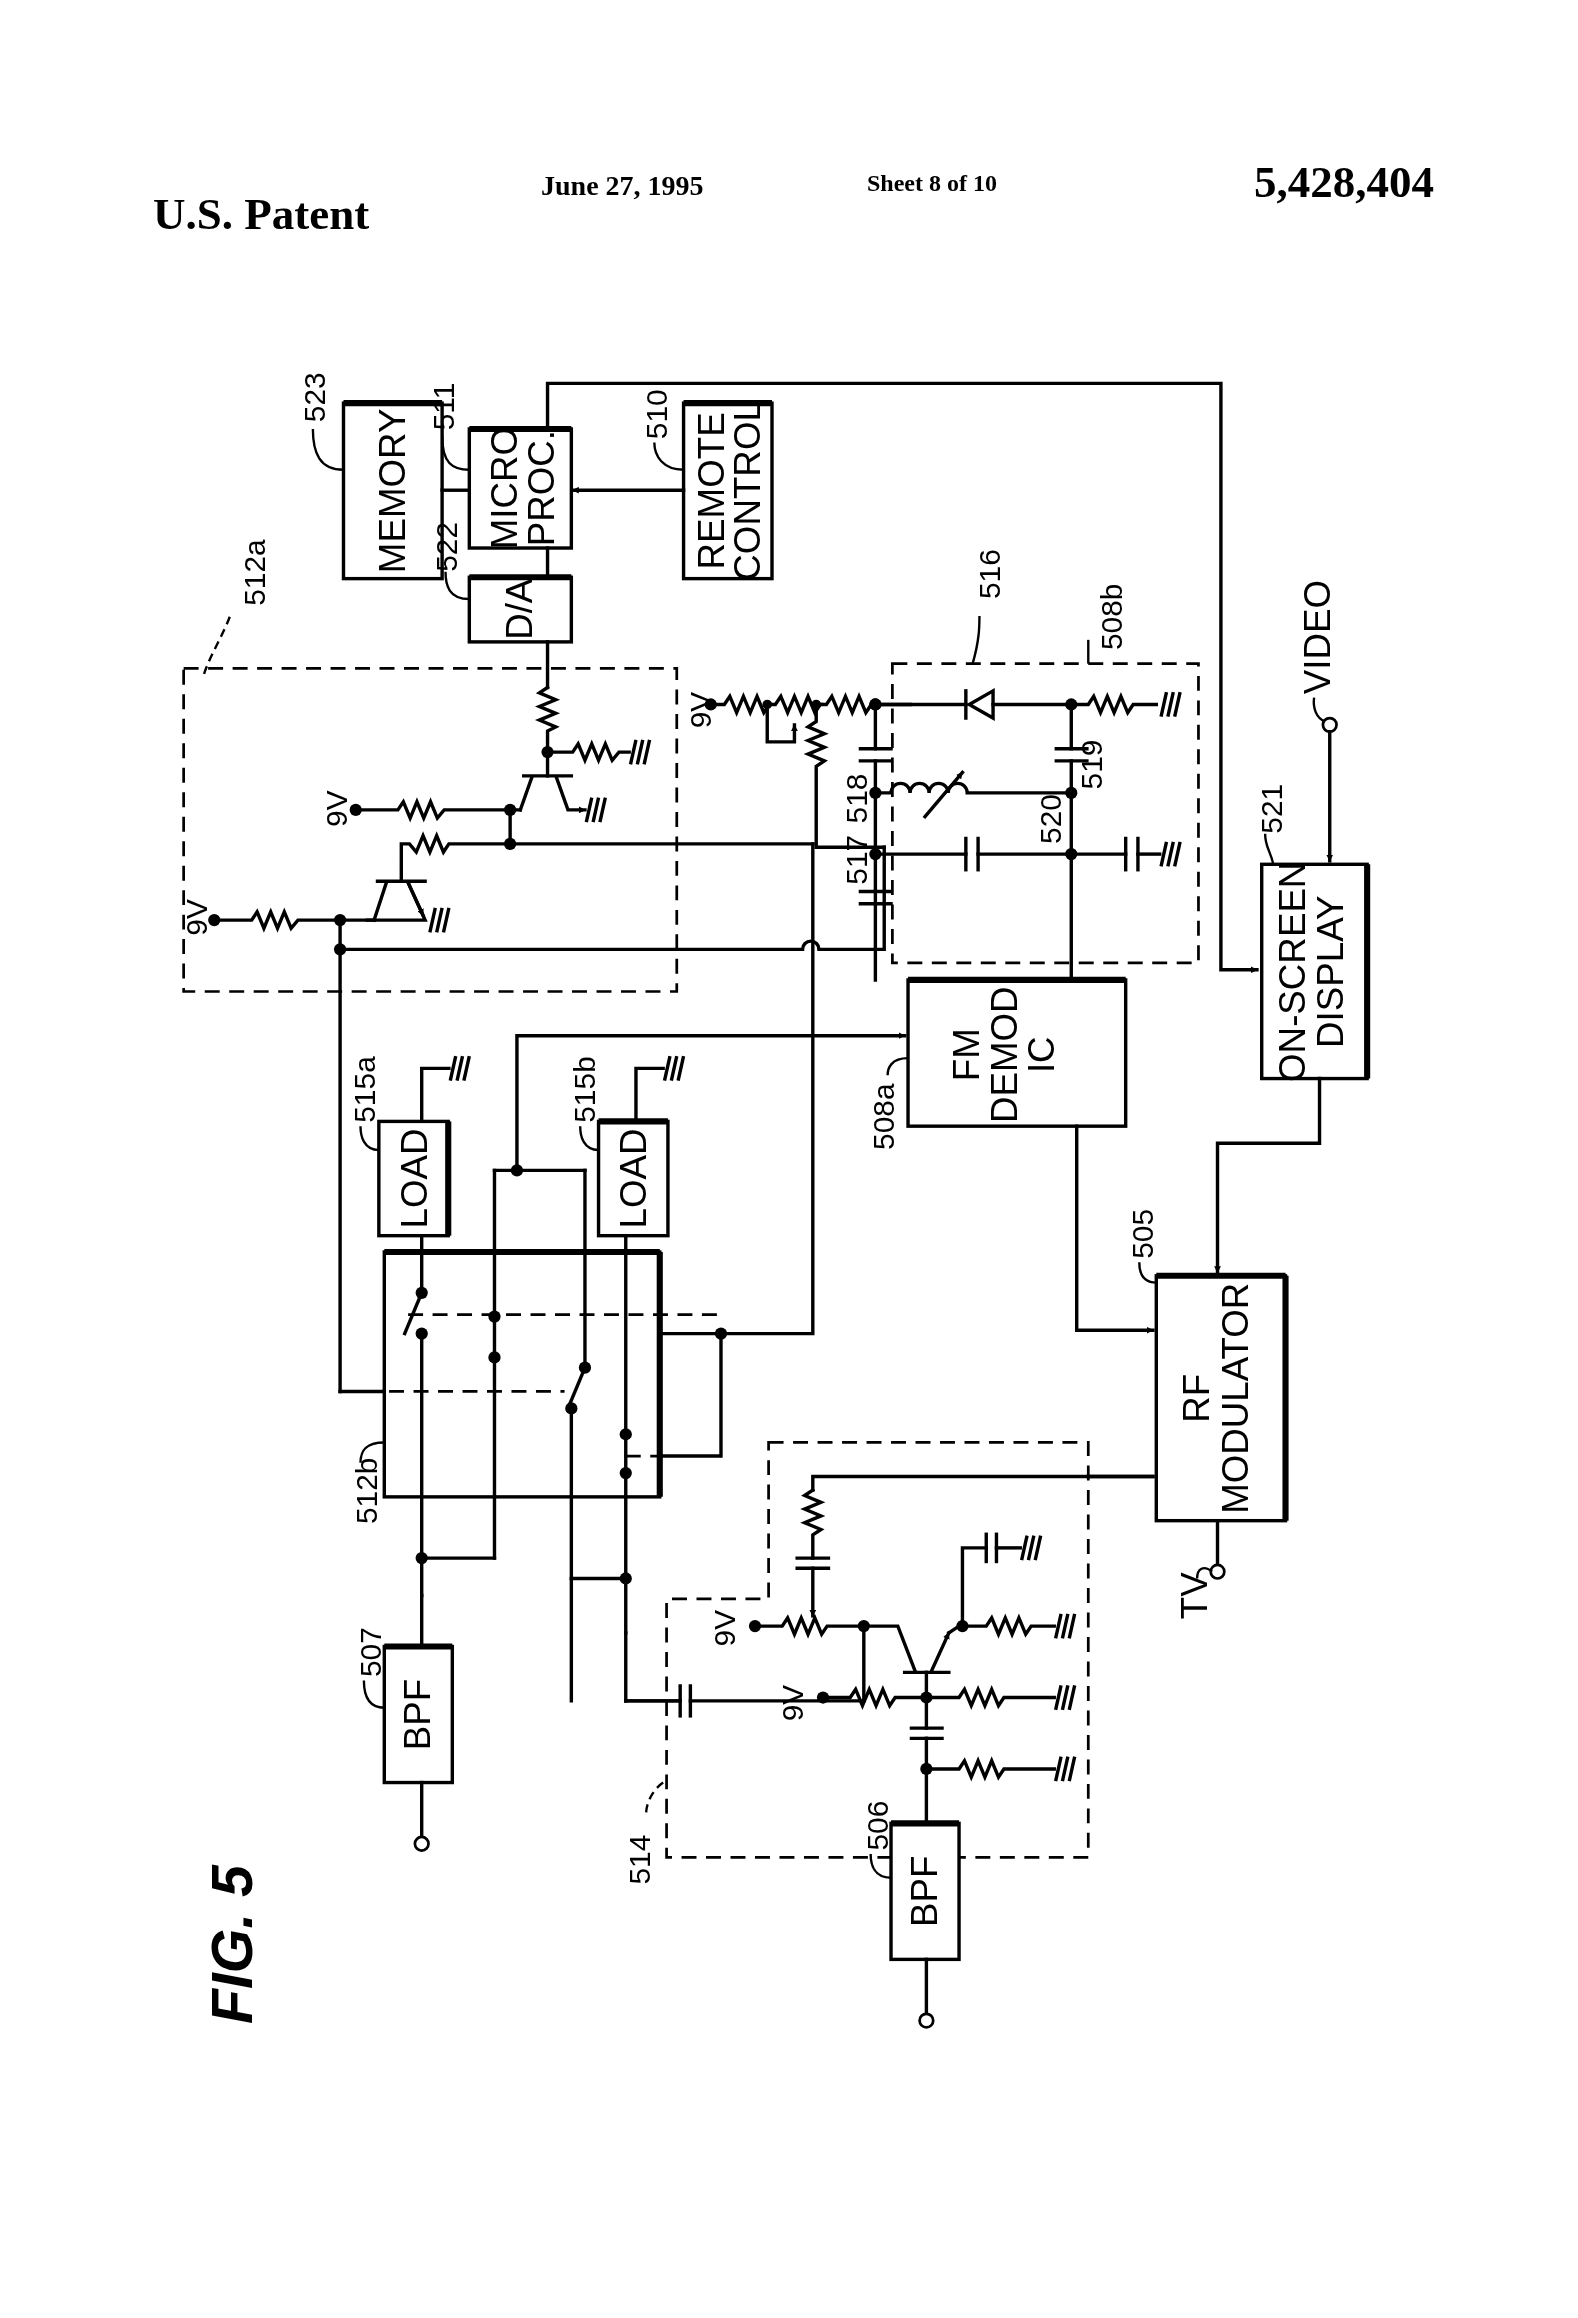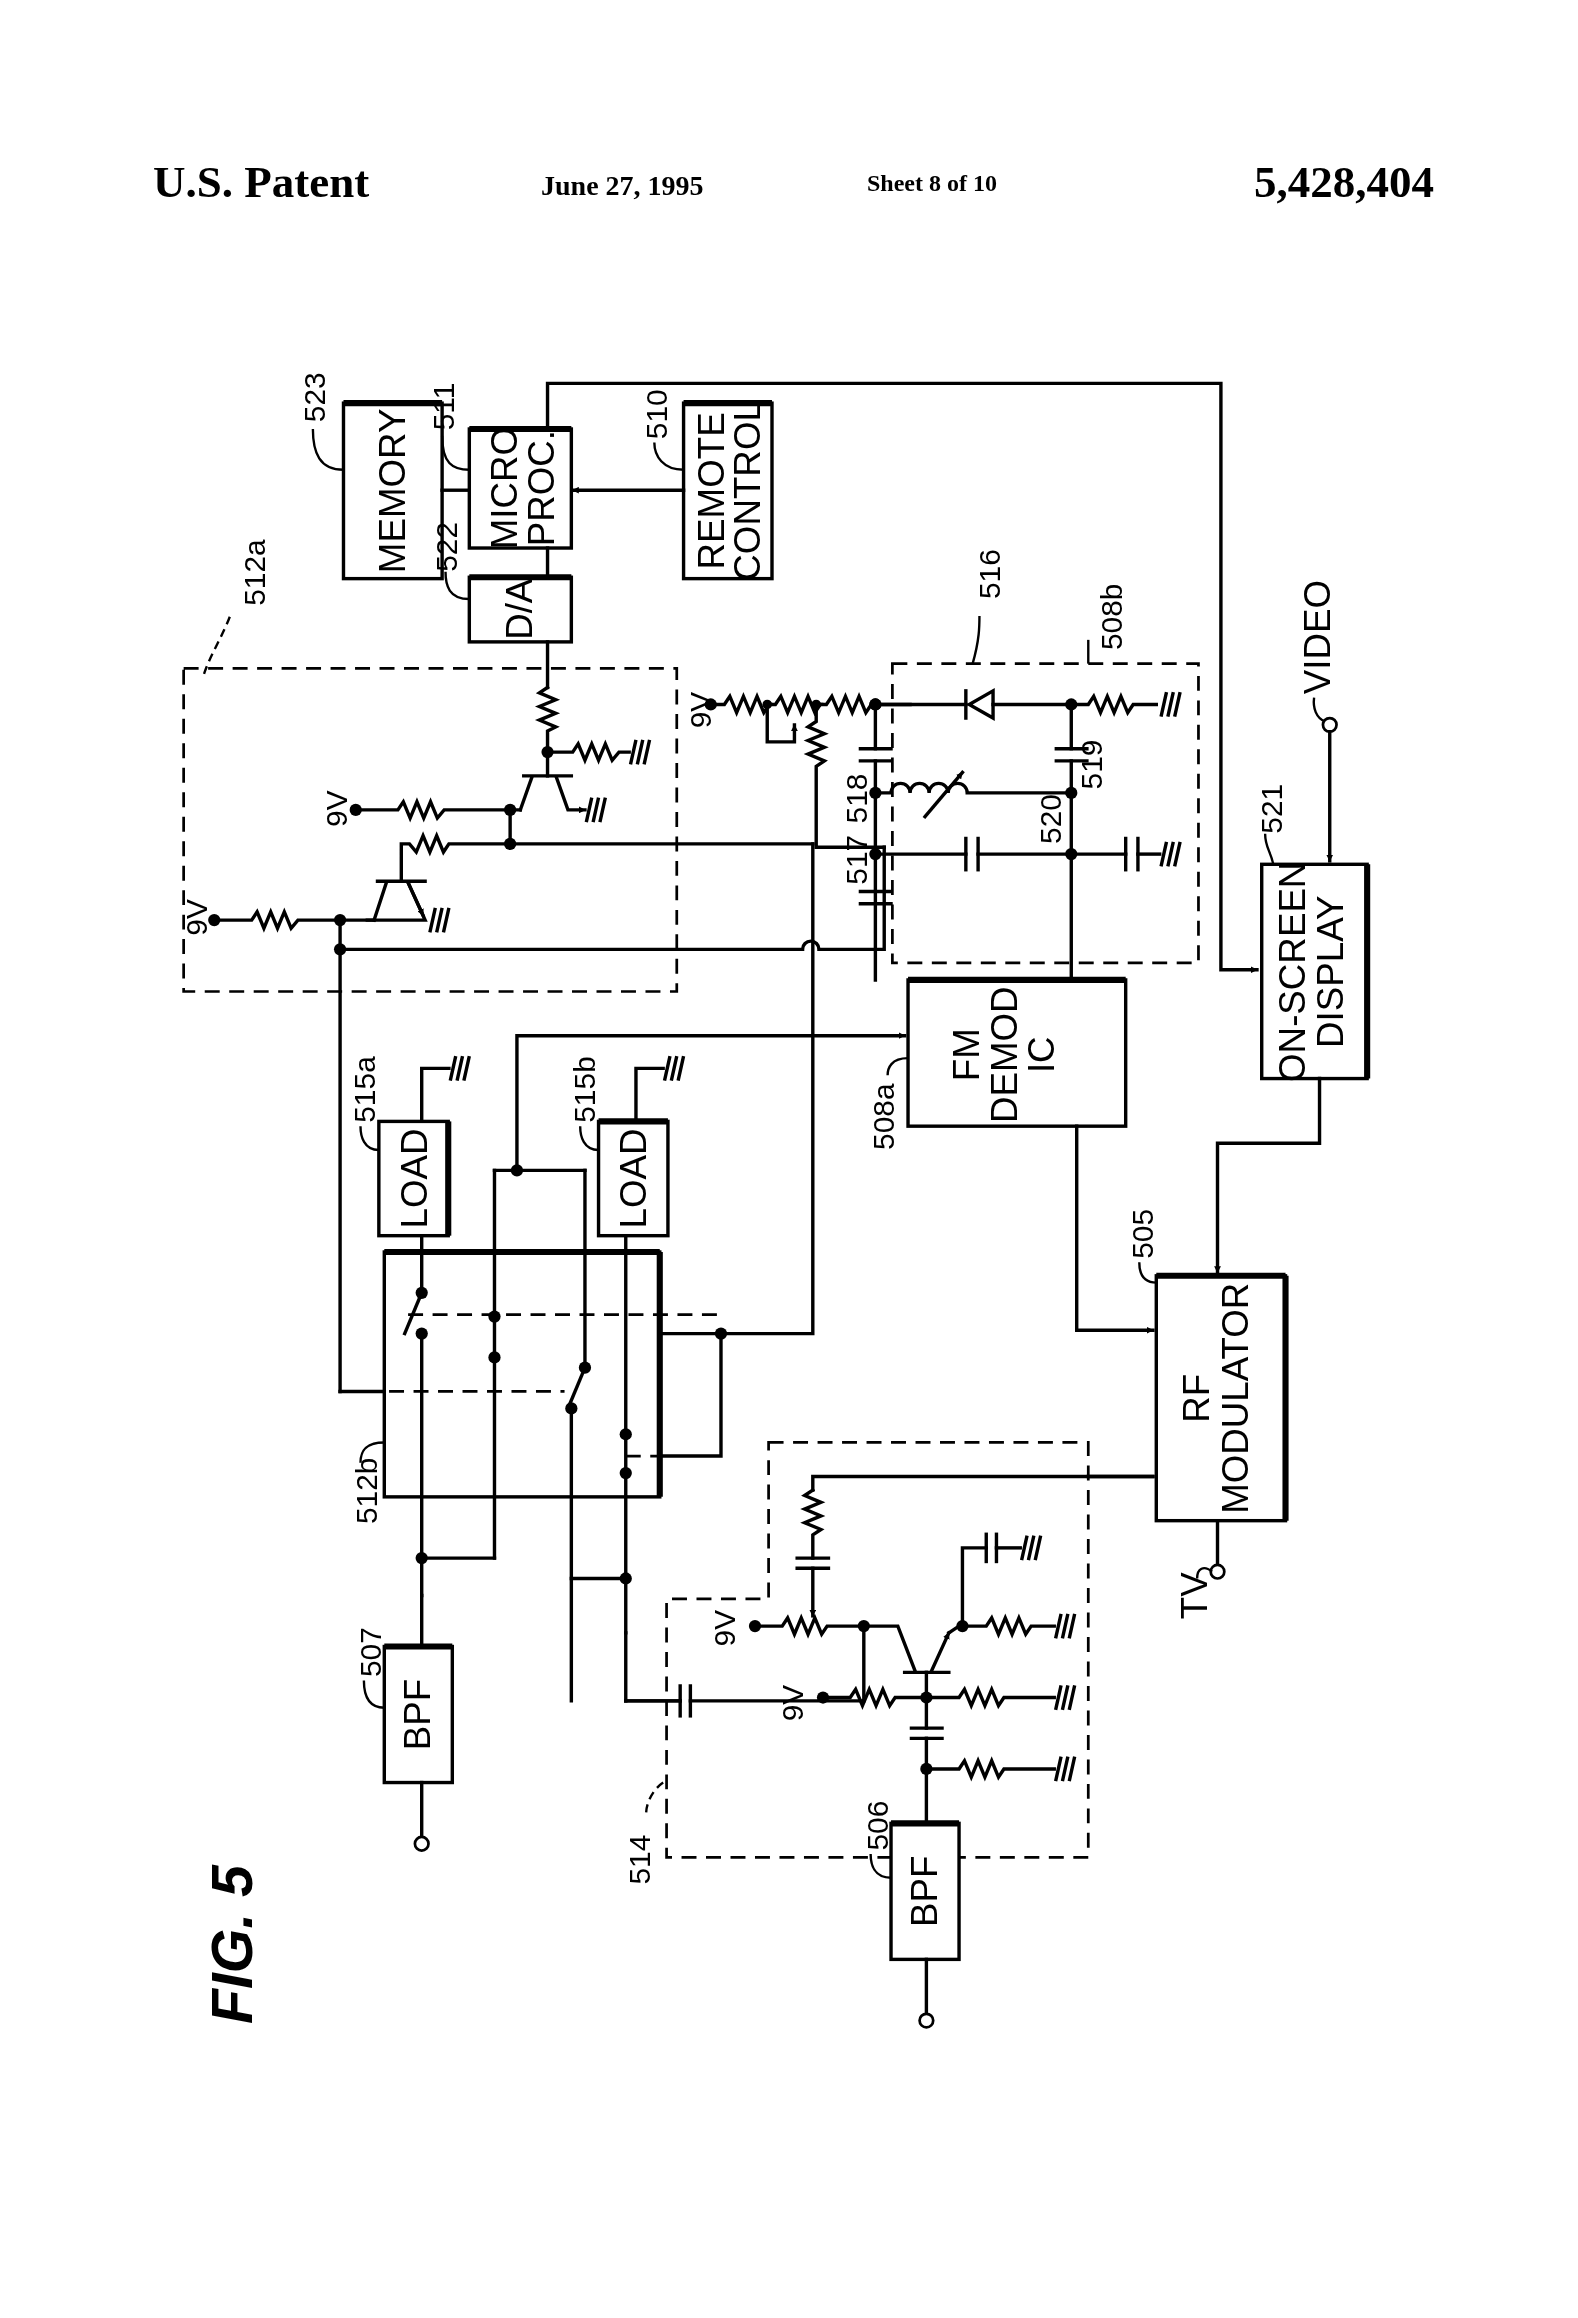--- a/index.html
+++ b/index.html
@@ -1,18 +1,18 @@
 <!DOCTYPE html>
 <html style="font-size:11px"><head>
 <meta charset="utf-8">
 <style>
   html, body { margin: 0; padding: 0; background: #ffffff; }
   body { width: 1578px; height: 2319px; position: relative; overflow: hidden; }
   .hdr { position: absolute; top: 156px; font-family: "Liberation Serif", "DejaVu Serif", serif; color: #000; font-weight: bold; }
-  #hdr-left { left: 153px; font-size: 45px; }
+  #hdr-left { left: 153px; font-size: 45px; margin-top: 32px; }
   #hdr-date { left: 541px; font-size: 28px; top: 170px; text-align: right; }
   #hdr-sheet { left: 867px; font-size: 24px; top: 170px; }
   #hdr-num { left: 1254px; font-size: 45px; }
   svg#schem { position: absolute; left: 0; top: 0; }
   svg text { font-family: "Liberation Sans", "DejaVu Sans", sans-serif; fill: #000; }
   .w { stroke: #000; stroke-width: 5; fill: none; stroke-linecap: square; }
   .box { stroke: #000; stroke-width: 5; fill: #fff; }
   .boxb { stroke: #000; stroke-width: 9; fill: none; }
   .dash { stroke: #000; stroke-width: 4; fill: none; stroke-dasharray: 22 14; }
   .dot { fill: #000; }

